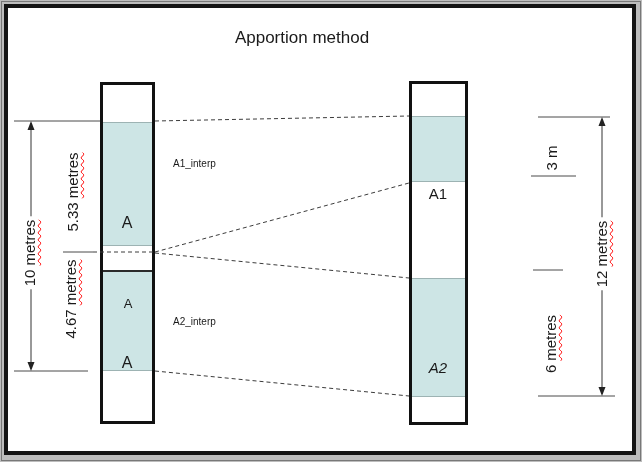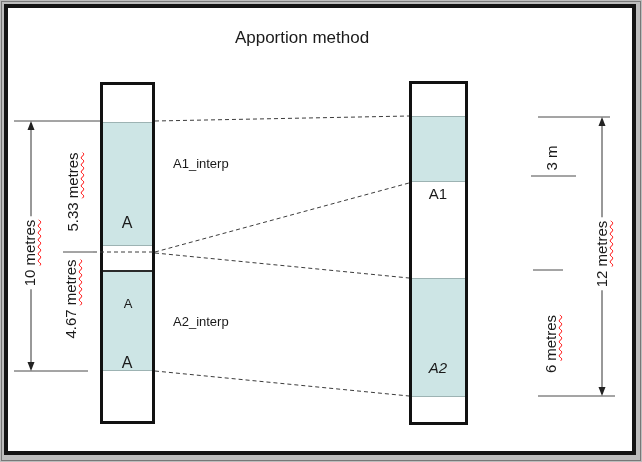--- a/index.html
+++ b/index.html
@@ -35,21 +35,21 @@
   .wr-z1{top:32px;height:66px;}
   .wr-z2{top:194px;height:119px;}
   .lbl{
     position:absolute;transform:translate(-50%,-50%);
     white-space:nowrap;z-index:3;font-size:16px;margin-top:43px;
   }
   .lbl-sm{font-size:13px;}
   .lbl-med{font-size:15px;}
   .interp{
     position:absolute;transform:translateY(-50%);
-    white-space:nowrap;font-size:13px;z-index:3;
+    white-space:nowrap;font-size:10px;z-index:3;
   }
   .dim{
     position:absolute;white-space:nowrap;font-size:15px;z-index:3;
     transform:translate(-50%,-50%) rotate(-90deg);
   }
   .dim .unit{margin-left:4px;}
   .dim-onLine{background:#fff;padding:0 3px;}
   .wavy{
     text-decoration-line:underline;
     text-decoration-style:wavy;

